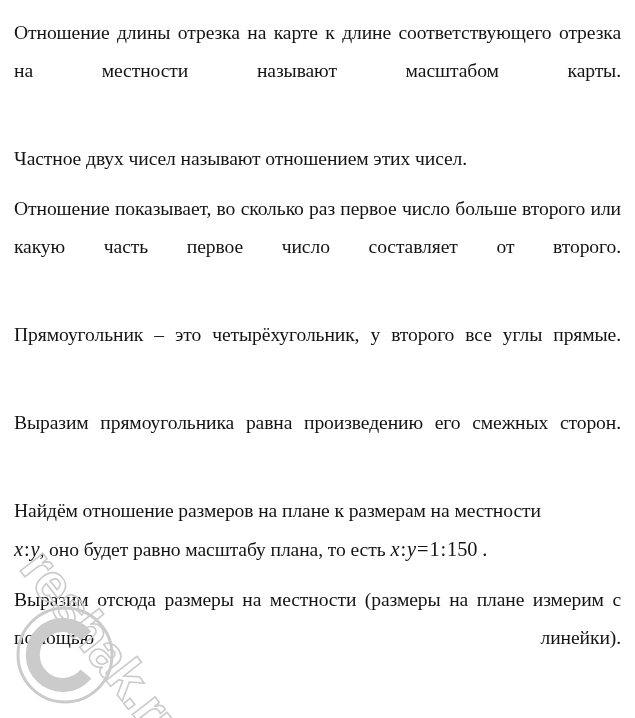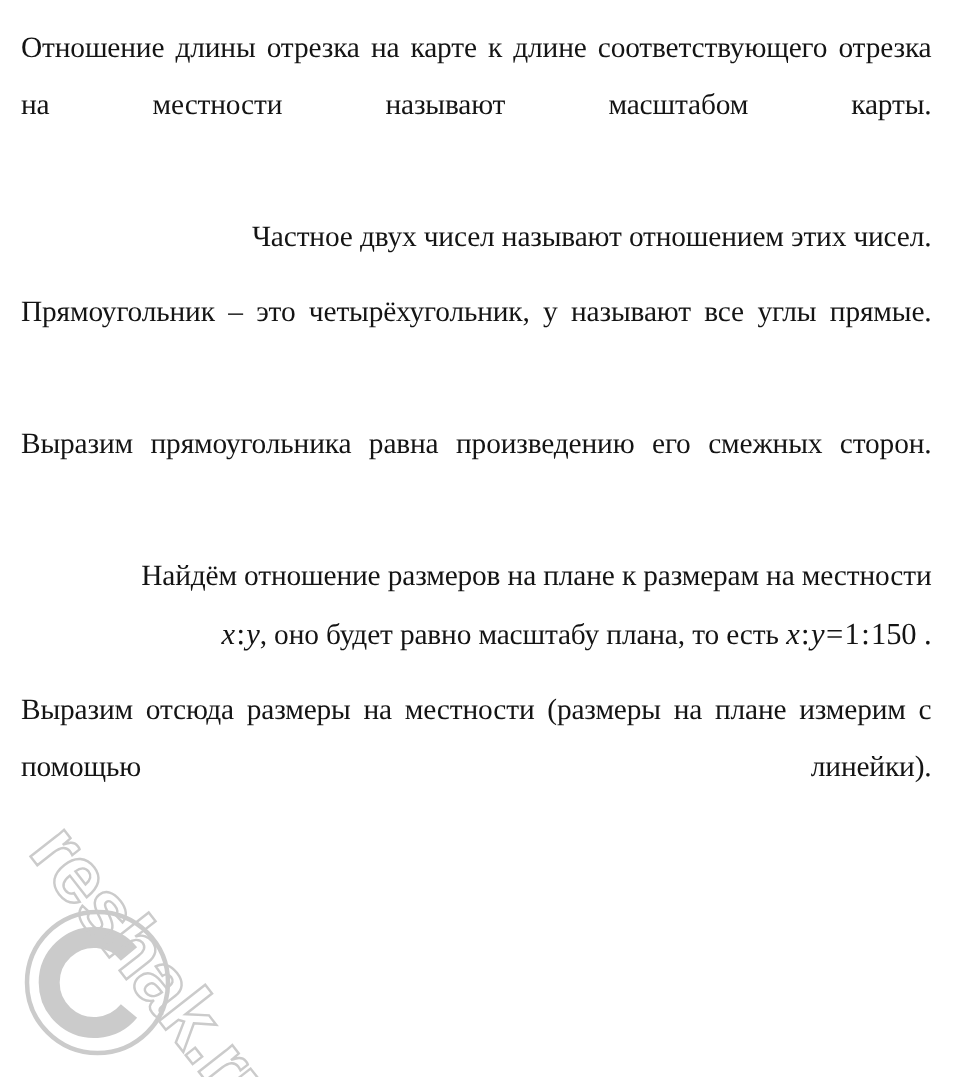--- a/index.html
+++ b/index.html
@@ -54,21 +54,21 @@
     color: #141414;
   }
   
   .para::after {
     content: "";
     display: inline-block;
     width: 100%;
     height: 0;
   }
   .para.noj {
-    text-align: right;
+    text-align: left;
   }
   .para.noj::after { content: none; }
 
   .mathvar {
     font-family: "Liberation Serif", "DejaVu Serif", serif;
     font-style: italic;
     font-size: 20.4px;
   }
   .mathnum {
     font-family: "Liberation Serif", "DejaVu Serif", serif;
@@ -100,22 +100,23 @@
       </g>
     </svg>
   </div>
 
   <div id="body-text">
 
     <p class="para">Отношение длины отрезка на карте к длине соответствующего отрезка на местности называют масштабом карты.</p>
 
     <p class="para noj">Частное двух чисел называют отношением этих чисел.</p>
 
+    <p class="para">Отношение показывает, во сколько раз первое число больше второго или какую часть первое число составляет от второго.</p>
 
-    <p class="para">Прямоугольник – это четырёхугольник, у называют все углы прямые.</p>
+    <p class="para">Прямоугольник – это четырёхугольник, у второго все углы прямые.</p>
 
     <p class="para">Выразим прямоугольника равна произведению его смежных сторон.</p>
 
 
     <p class="para noj"><span>Найдём отношение размеров на плане к размерам на местности</span><br><span class="nowrapmath"><span class="mathvar">x</span><span class="mathop">:</span><span class="mathvar">y</span></span><span>, оно будет равно масштабу плана, то есть</span><span class="sp"></span><span class="nowrapmath"><span class="mathvar">x</span><span class="mathop">:</span><span class="mathvar">y</span><span class="mathop">=</span><span class="mathnum">1</span><span class="mathop">:</span><span class="mathnum">150</span><span class="sp"></span><span class="mathnum">.</span></span></p>
 
     <p class="para">Выразим отсюда размеры на местности (размеры на плане измерим с помощью линейки).</p>
 
   </div>
 </div>

